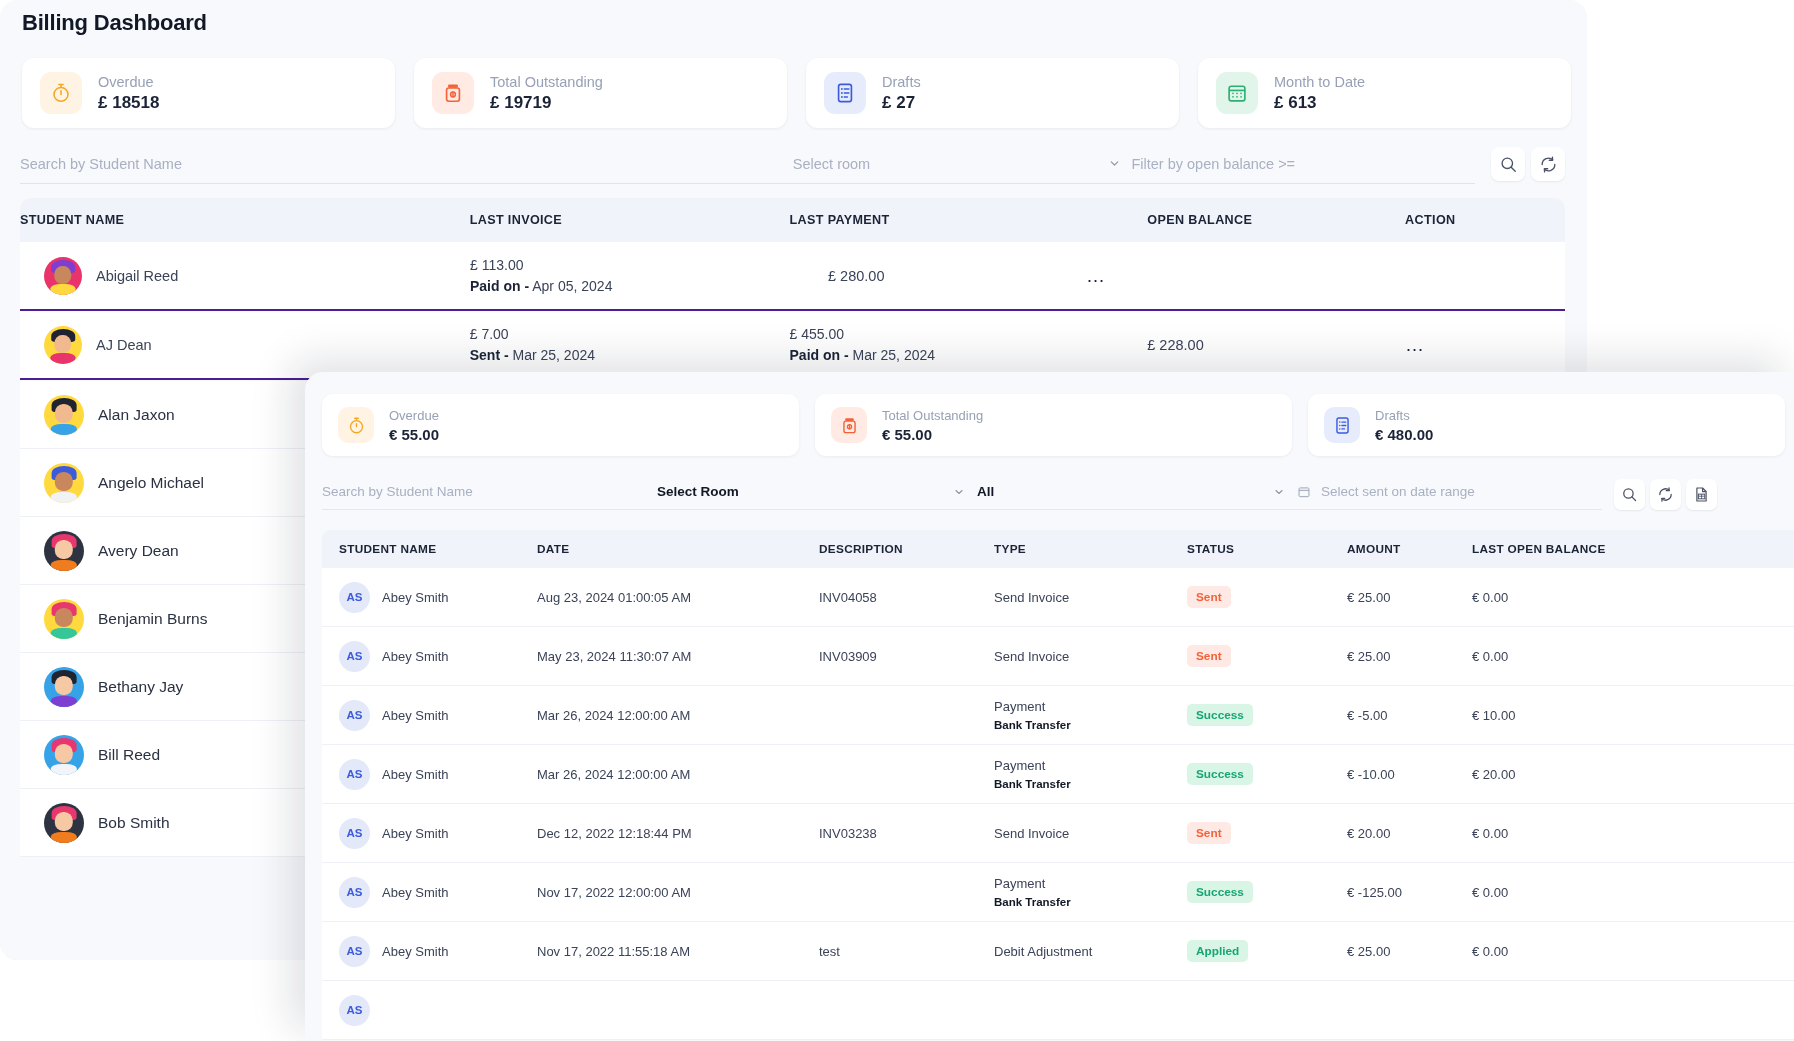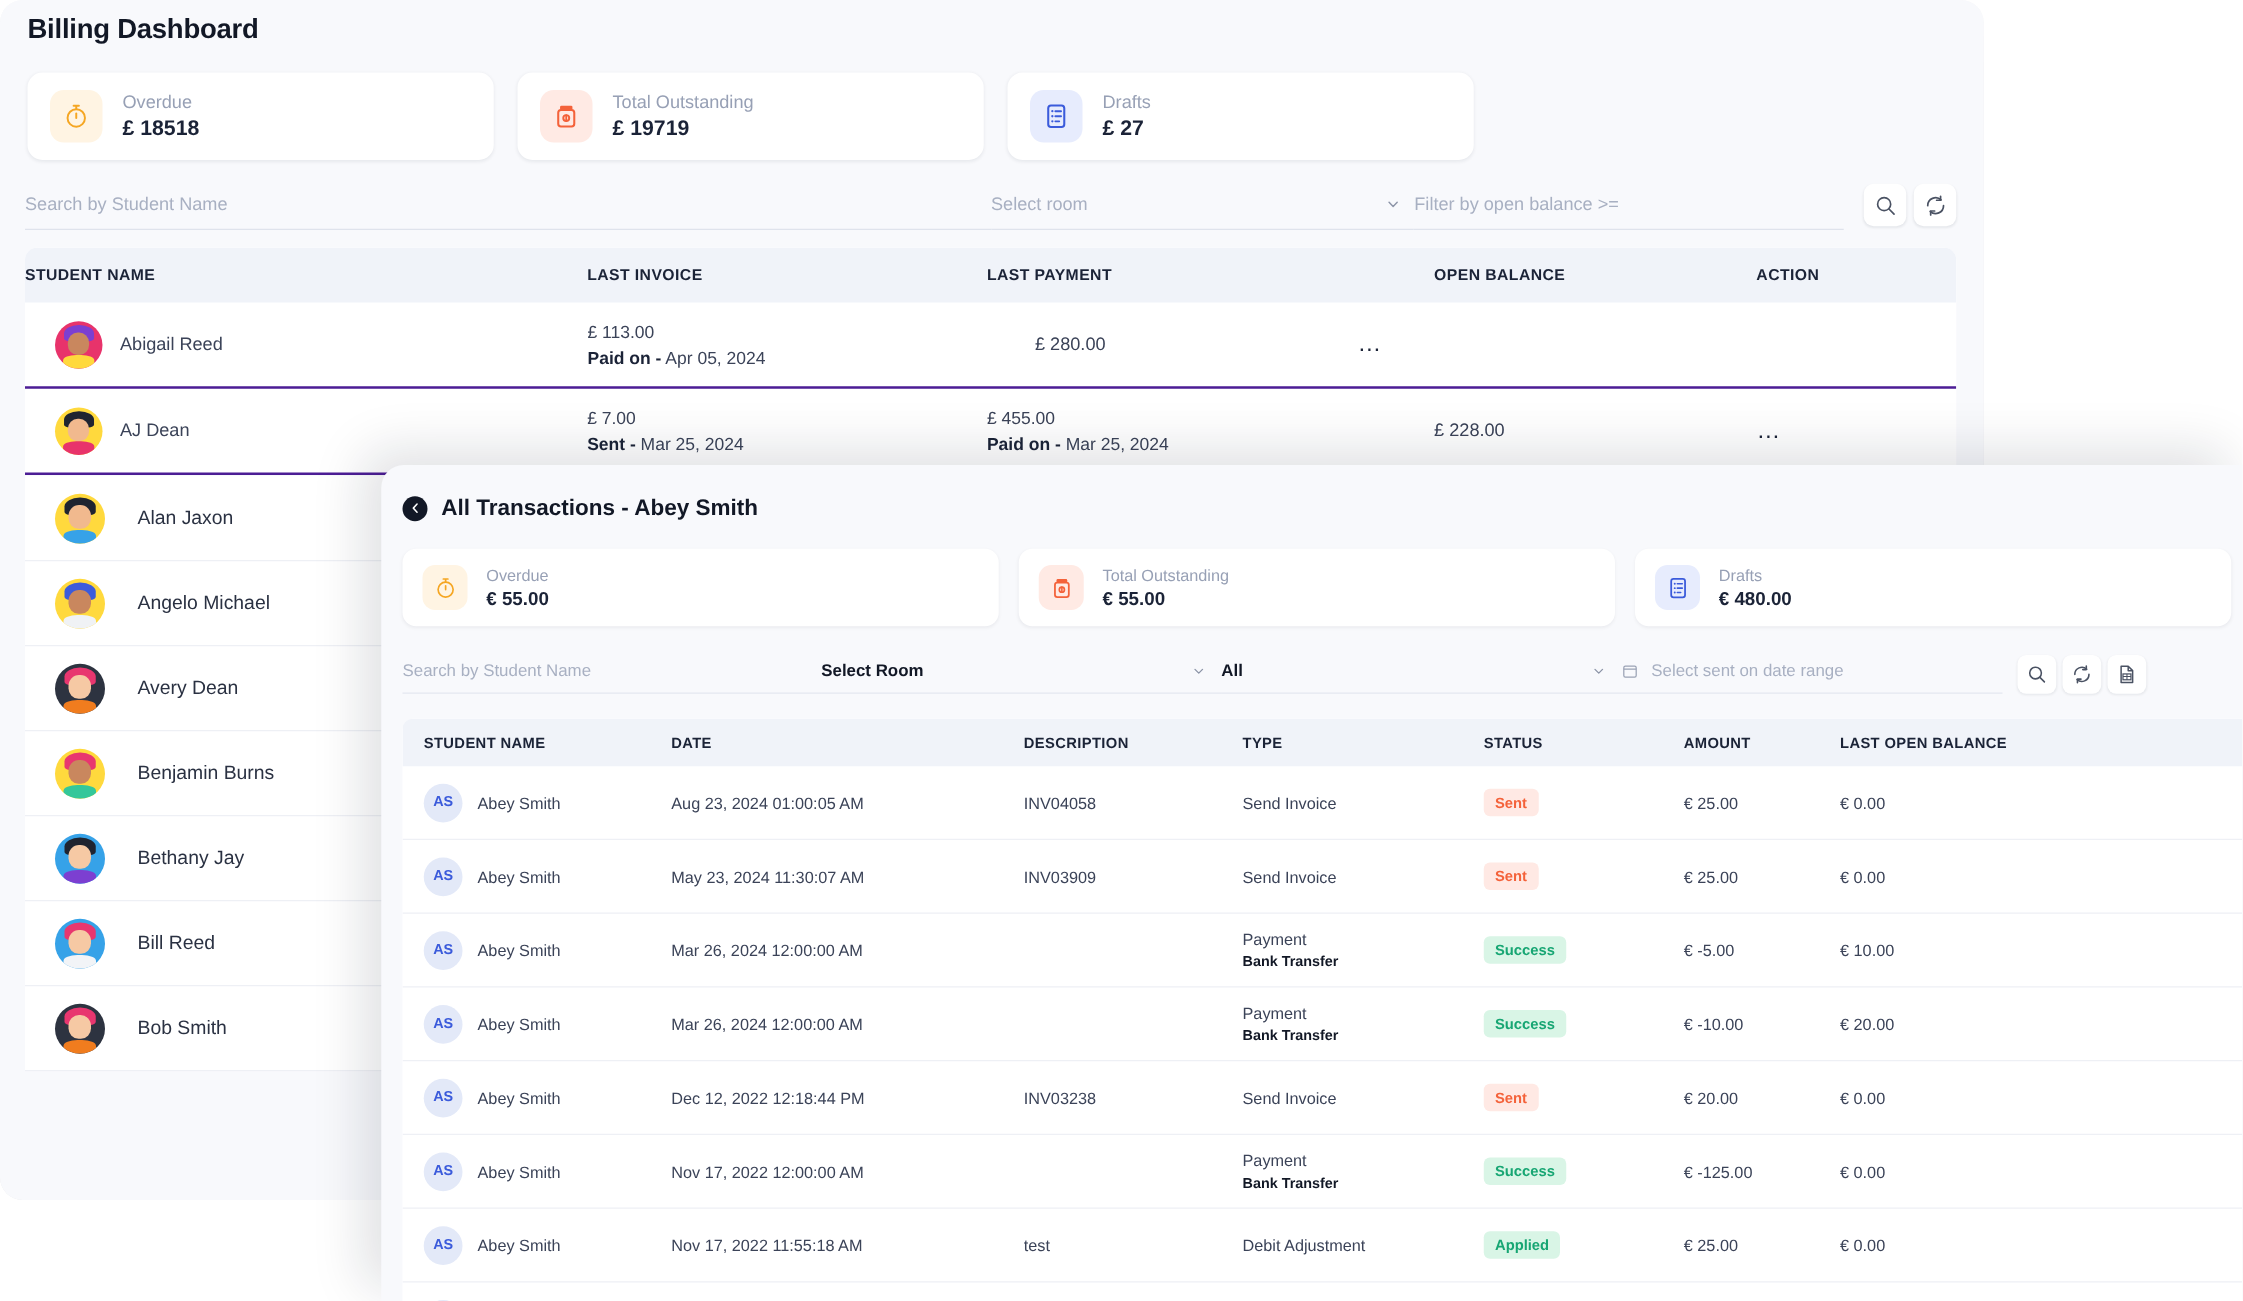--- a/index.html
+++ b/index.html
@@ -75,21 +75,21 @@
   .name-cell { display:flex; align-items:center; gap:14px; padding-left:24px; width:450px; }
   .ava { width:38px; height:38px; border-radius:50%; flex:none; position:relative; overflow:hidden; }
   .two-line { display:flex; flex-direction:column; gap:5px; }
   .two-line .a { font-size:14px; color:#3b4358; }
   .two-line .b { font-size:14px; color:#3b4358; }
   .two-line .b b { color:#1b2337; font-weight:700; }
   .dots { font-size:19px; color:#1b2337; letter-spacing:1px; line-height:1; }
 
   
   .slist { position:absolute; left:20px; top:381px; width:305px; background:#fff; }
-  .sitem { display:flex; align-items:center; gap:26px; height:68px; padding-left:24px; border-bottom:1px solid #eef0f5; font-size:15.5px; color:#2a3142; }
+  .sitem { display:flex; align-items:center; gap:14px; height:68px; padding-left:24px; border-bottom:1px solid #eef0f5; font-size:15.5px; color:#2a3142; }
 
   
   .modal {
     position:absolute; left:305px; top:372px; width:1489px; height:669px;
     background:#f8f9fc; border-radius:18px 0 0 0;
     box-shadow: -14px -12px 42px rgba(15,23,42,0.13);
     overflow:hidden;
   }
   .m-head { display:flex; align-items:center; gap:11px; padding: 24px 0 0 17px; }
   .back-ic { width:20px; height:20px; border-radius:50%; background:#121826; display:flex; align-items:center; justify-content:center; flex:none; cursor:pointer; }
@@ -179,20 +179,40 @@
               <circle cx="8.6" cy="12" r="1" fill="#3b5bdb"></circle>
               <circle cx="8.6" cy="16.4" r="1" fill="#3b5bdb"></circle>
               <path d="M11.2 7.6h5M11.2 12h5M11.2 16.4h3.4" stroke="#3b5bdb" stroke-width="1.6" stroke-linecap="round"></path>
             </svg>
           </span>
     <span class="stat-txt">
       <span class="stat-label">Drafts</span>
       <span class="stat-val">£ 27</span>
     </span>
   </div>
+  <div class="stat">
+    <span class="stat-ic" style="background:#e2f5ea">
+            <svg width="22" height="22" viewBox="0 0 24 24">
+              <rect x="3.4" y="4.6" width="17.2" height="16" rx="2.4" fill="none" stroke="#2eaf72" stroke-width="1.8"></rect>
+              <path d="M3.4 9.2h17.2" stroke="#2eaf72" stroke-width="1.8"></path>
+              <g fill="#2eaf72">
+                <circle cx="7.6" cy="12.4" r=".95"></circle>
+                <circle cx="12" cy="12.4" r=".95"></circle>
+                <circle cx="16.4" cy="12.4" r=".95"></circle>
+                <circle cx="7.6" cy="16.2" r=".95"></circle>
+                <circle cx="12" cy="16.2" r=".95"></circle>
+                <circle cx="16.4" cy="16.2" r=".95"></circle>
+              </g>
+            </svg>
+          </span>
+    <span class="stat-txt">
+      <span class="stat-label">Month to Date</span>
+      <span class="stat-val">£ 613</span>
+    </span>
+  </div>
       </div>
 
     <div class="filters">
       <div class="fld f-search">
         <span class="ph">Search by Student Name</span>
       </div>
       <div class="fld f-room">
         <span class="ph">Select room</span>
         <svg width="13" height="13" viewBox="0 0 24 24">
             <path d="M6 9l6 6 6-6" fill="none" stroke="#8d95a8" stroke-width="2.2" stroke-linecap="round" stroke-linejoin="round"></path>
@@ -322,28 +342,20 @@
   </span>
     <span>Bob Smith</span>
   </div>
       </div>
 
     <div class="dash-shadow"></div>
   </div>
 
   <div class="modal">
 
-    <div class="m-head">
-      <div class="back-ic">
-        <svg width="11" height="11" viewBox="0 0 24 24">
-            <path d="M14.5 5L8 12l6.5 7" fill="none" stroke="#fff" stroke-width="2.6" stroke-linecap="round" stroke-linejoin="round"></path>
-          </svg>
-      </div>
-      <div class="m-title">All Transactions - Abey Smith</div>
-    </div>
 
     <div class="m-stats">
   <div class="m-stat">
     <span class="stat-ic" style="background:#fff4e3">
             <svg width="19" height="19" viewBox="0 0 24 24">
               <circle cx="12" cy="13.5" r="7.6" fill="none" stroke="#f5a623" stroke-width="1.7"></circle>
               <path d="M12 13.5V9.6" stroke="#f5a623" stroke-width="1.7" stroke-linecap="round"></path>
               <path d="M9.7 2.8h4.6" stroke="#f5a623" stroke-width="1.7" stroke-linecap="round"></path>
               <path d="M12 2.8v2.9" stroke="#f5a623" stroke-width="1.7"></path>
             </svg>

